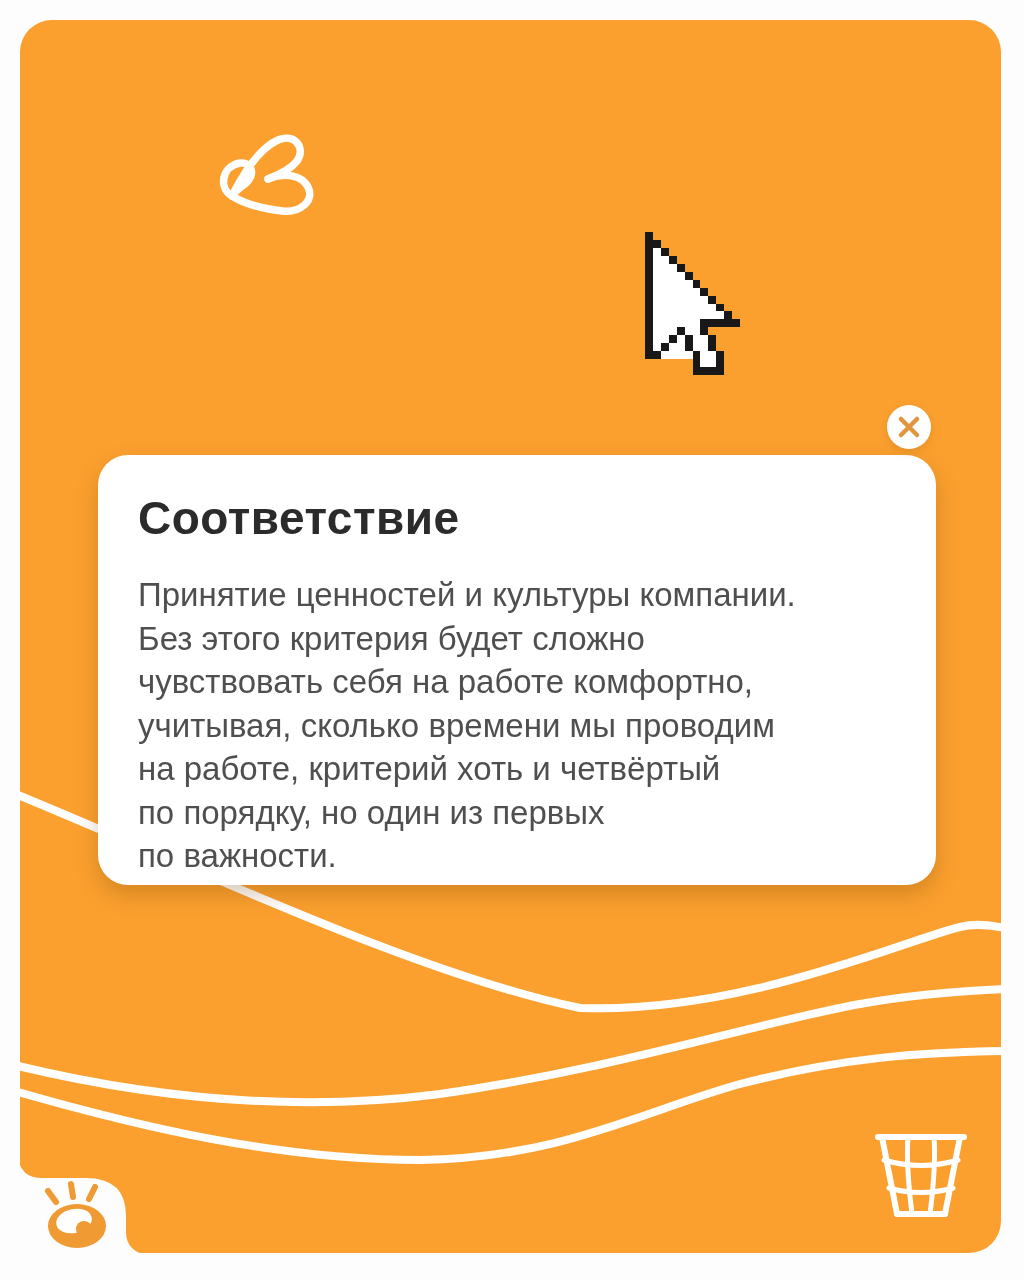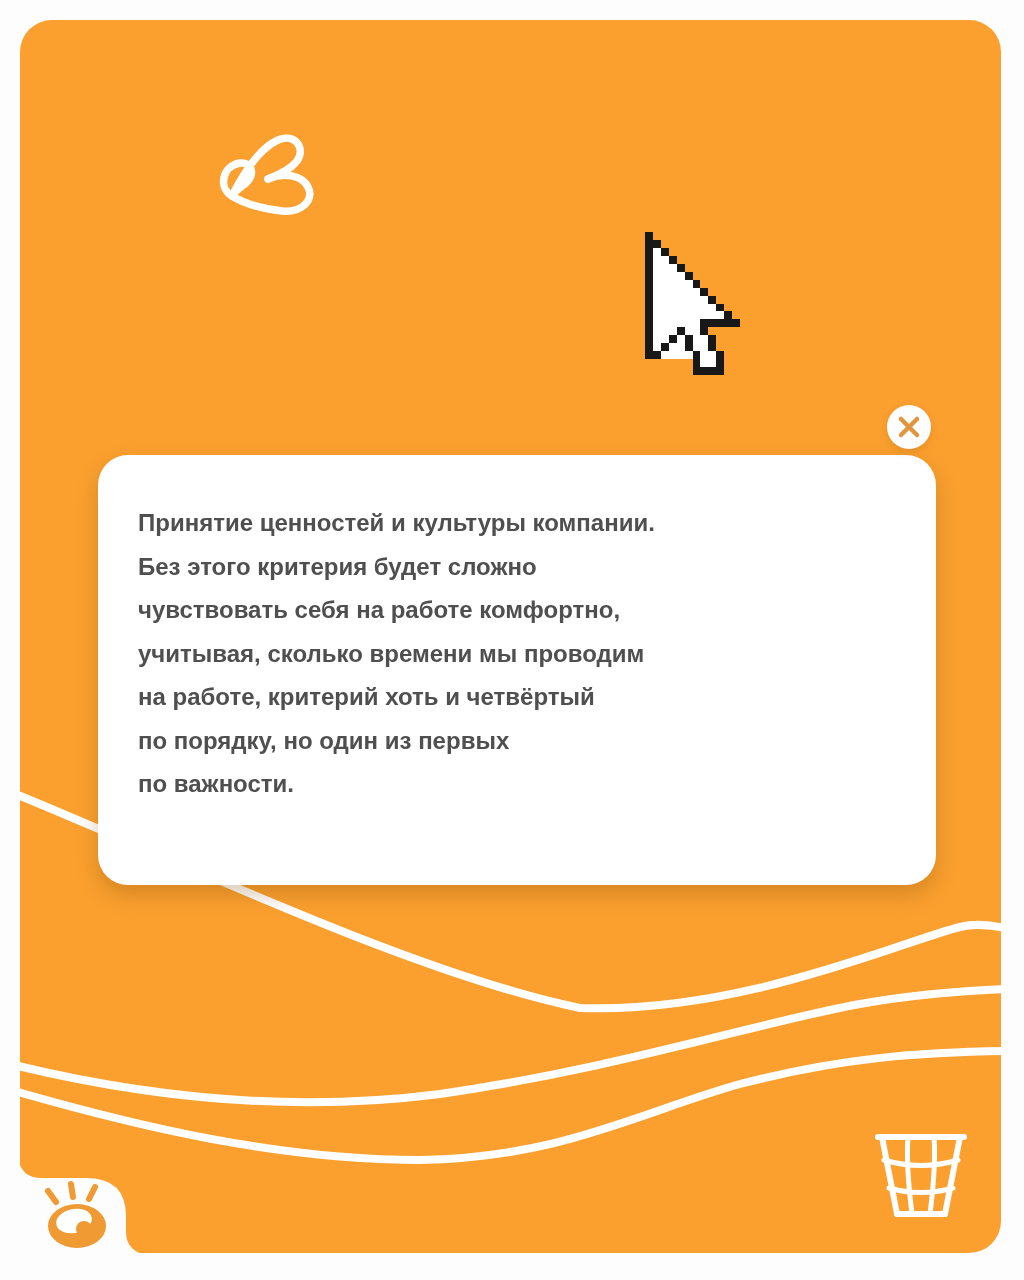--- a/index.html
+++ b/index.html
@@ -46,26 +46,25 @@
     box-shadow:0 10px 22px rgba(120,70,0,0.28);
     padding:36px 40px;
   }
   .info-card h1{
     font-size:46px;
     font-weight:700;
     color:var(--c-title_text);
     letter-spacing:.5px;
   }
   .info-card p{
-    margin-top:10px;
-    font-size:24px;
+    margin-top:28px;
+    font-size:33px;
     line-height:43.5px;
     color:var(--c-body_text);
     white-space:pre-line;
-    font-weight:bold;
   }
   .close-btn{
     position:absolute;
     left:887px;top:405px;width:44px;height:44px;
     background:#ffffff;
     border:none;
     border-radius:50%;
     box-shadow:0 3px 8px rgba(120,70,0,0.18);
     cursor:pointer;
     display:flex;align-items:center;justify-content:center;
@@ -237,20 +236,21 @@
       <rect x="56" y="128" width="8" height="8" fill="#ffffff"></rect>
       <rect x="64" y="128" width="8" height="8" fill="#ffffff"></rect>
       <rect x="72" y="128" width="8" height="8" fill="#181818"></rect>
       <rect x="48" y="136" width="8" height="8" fill="#181818"></rect>
       <rect x="56" y="136" width="8" height="8" fill="#181818"></rect>
       <rect x="64" y="136" width="8" height="8" fill="#181818"></rect>
       <rect x="72" y="136" width="8" height="8" fill="#181818"></rect>
     </svg>
 
   <div class="info-card">
+    <h1>Соответствие</h1>
     <p>Принятие ценностей и культуры компании.
 Без этого критерия будет сложно
 чувствовать себя на работе комфортно,
 учитывая, сколько времени мы проводим
 на работе, критерий хоть и четвёртый
 по порядку, но один из первых
 по важности.</p>
   </div>
 
   <button class="close-btn">

